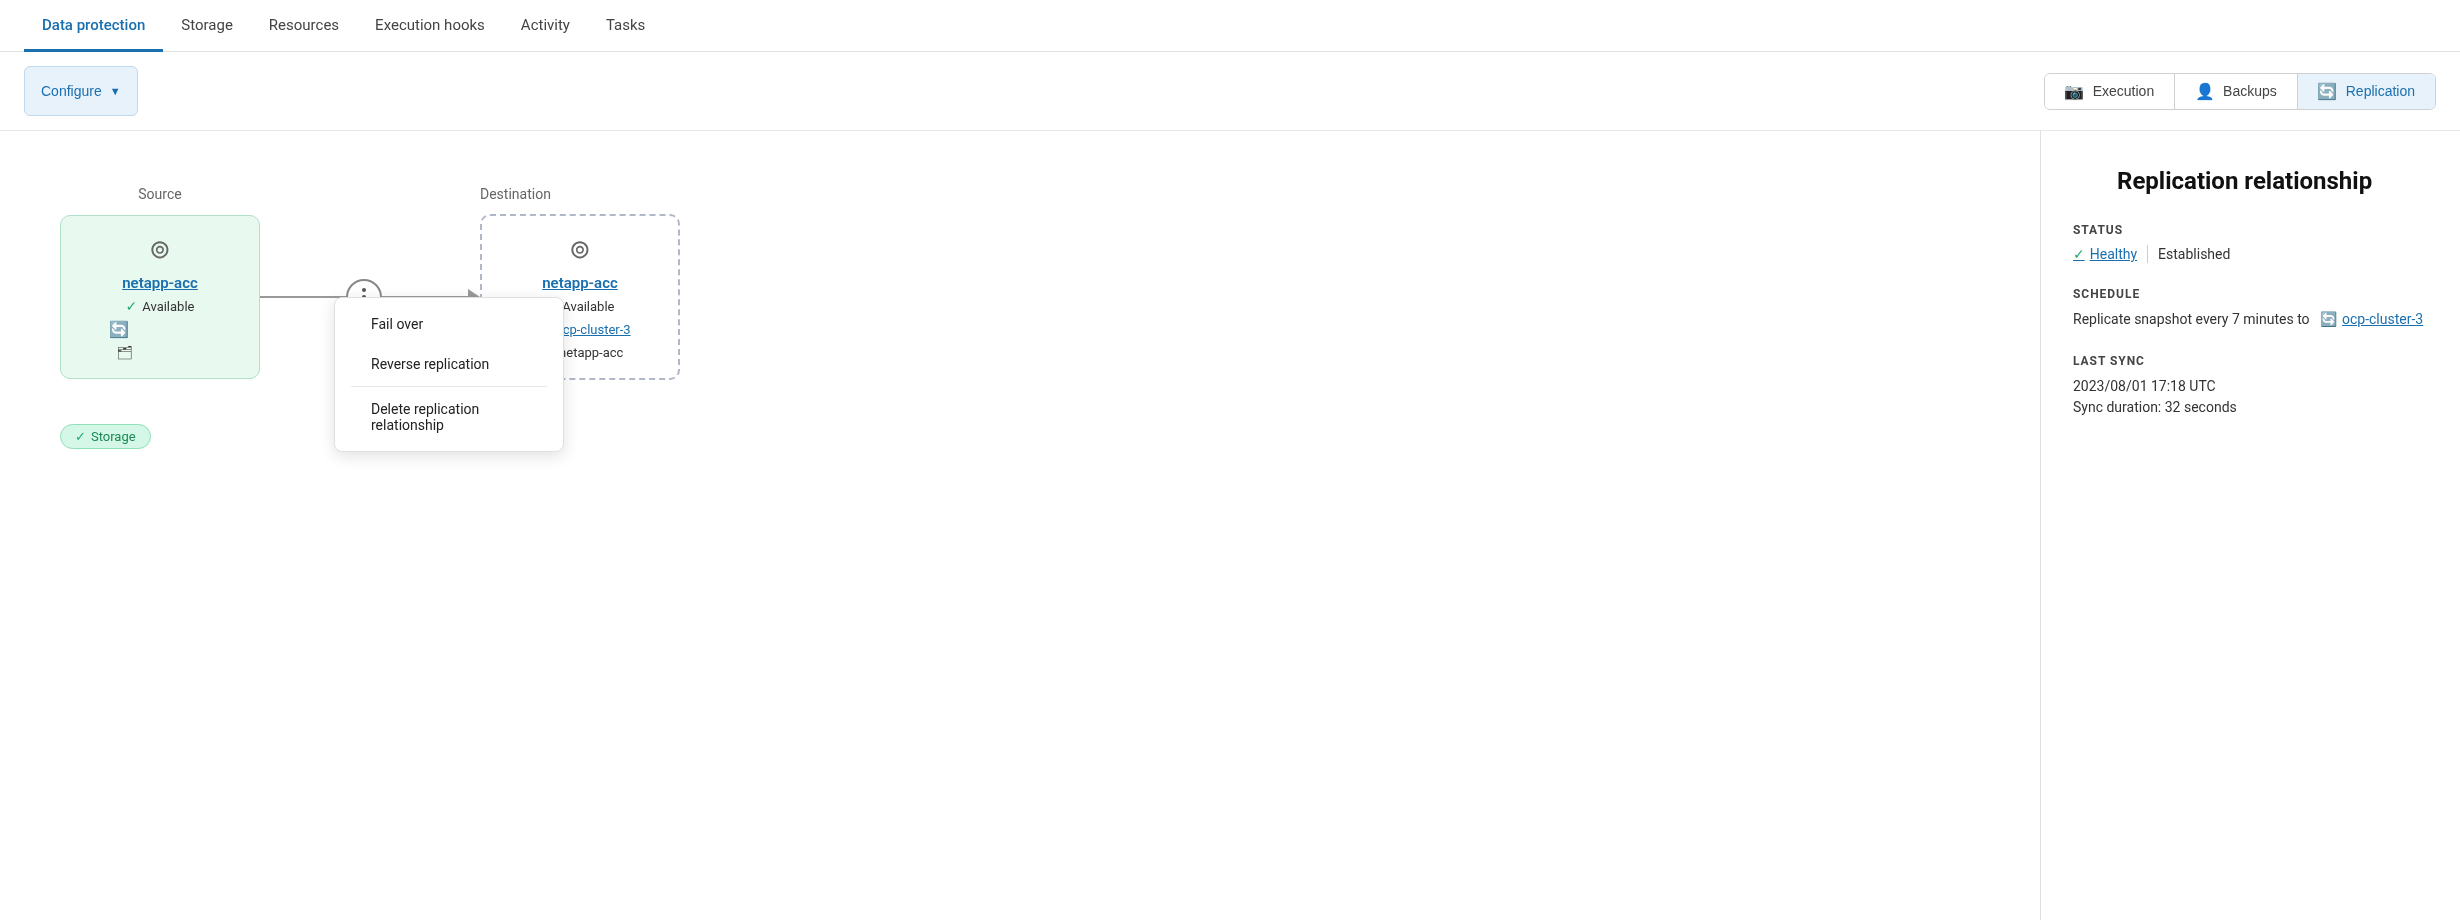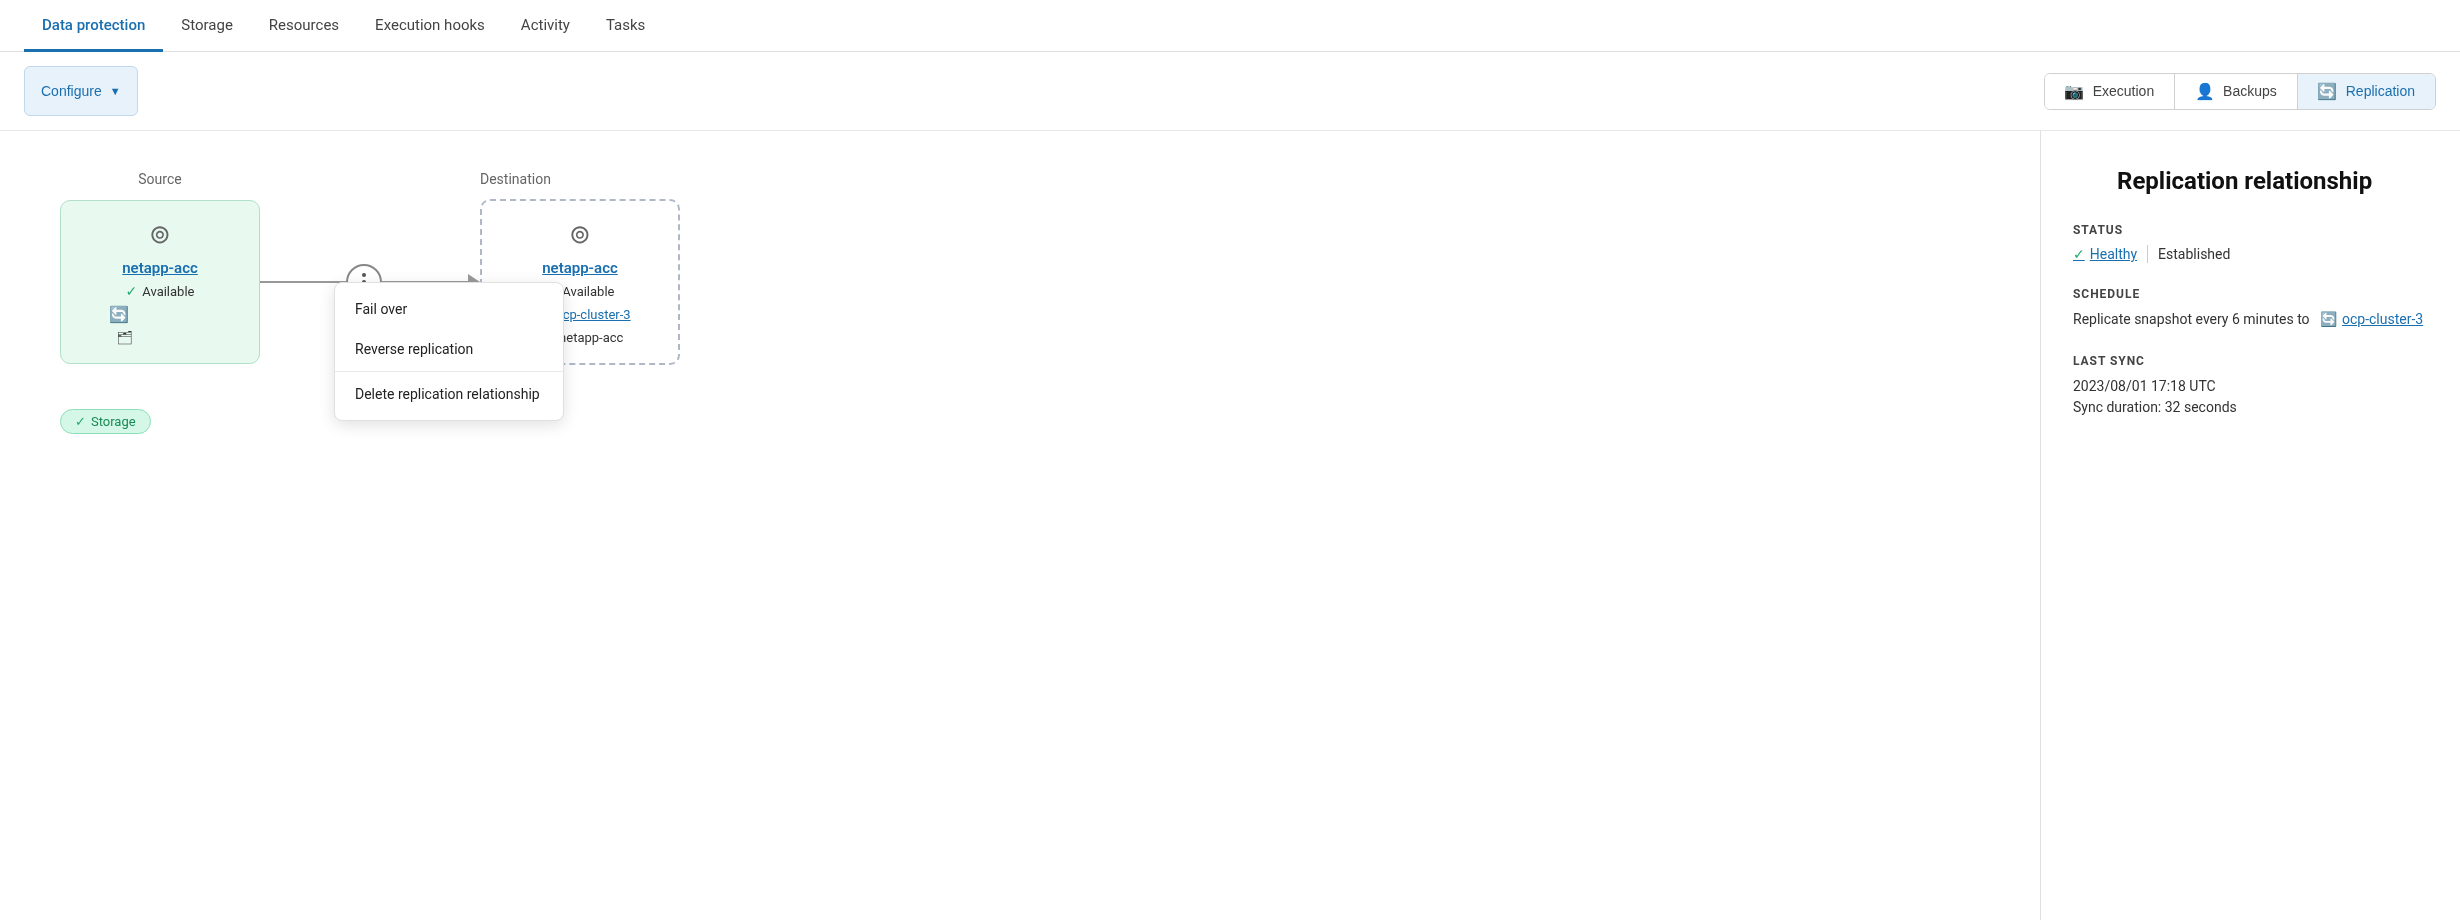--- a/index.html
+++ b/index.html
@@ -232,21 +232,21 @@
       position: absolute;
       top: 18px;
       left: 50%;
       transform: translateX(-30px);
       background: #fff;
       border: 1px solid #e0e0e0;
       border-radius: 8px;
       box-shadow: 0 4px 16px rgba(0,0,0,0.12);
       z-index: 100;
       min-width: 230px;
-      padding: 6px 0;
+      padding: 6px 16px;
     }
     .dropdown-item {
       padding: 12px 20px;
       font-size: 14px;
       color: #222;
       cursor: pointer;
     }
     .dropdown-divider {
       height: 1px;
       background: #e8e8e8;
@@ -341,20 +341,21 @@
 
     .diagram-wrapper {
       position: relative;
       display: flex;
       flex-direction: column;
     }
     .labels-row {
       display: flex;
       margin-bottom: 12px;
       padding-left: 0;
+      margin-top: 15px;
     }
     .source-lbl {
       width: 200px;
       text-align: center;
       color: #666;
       font-size: 14px;
     }
     .connector-lbl {
       width: 220px;
     }
@@ -514,21 +515,21 @@
           <span>Healthy</span>
         </div>
         <div class="panel-divider-v"></div>
         <div class="panel-status-text">Established</div>
       </div>
     </div>
 
     <div class="panel-section">
       <div class="panel-section-label">SCHEDULE</div>
       <div class="panel-body-text">
-        <span>Replicate snapshot every 6 minutes to</span>
+        <span>Replicate snapshot every 7 minutes to</span>
         <span class="panel-cluster-inline">
           &nbsp;<span class="sync-icon-red">🔄</span>
           <span class="panel-link">ocp-cluster-3</span>
         </span>
       </div>
     </div>
 
     <div class="panel-section">
       <div class="panel-section-label">LAST SYNC</div>
       <div class="panel-body-text">2023/08/01 17:18 UTC</div>

